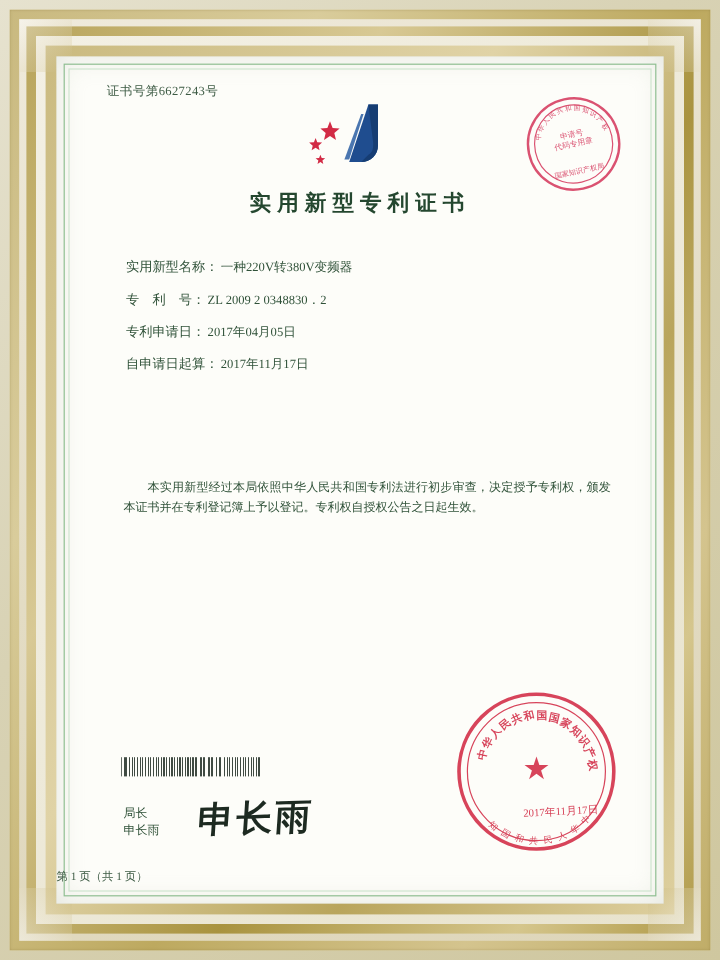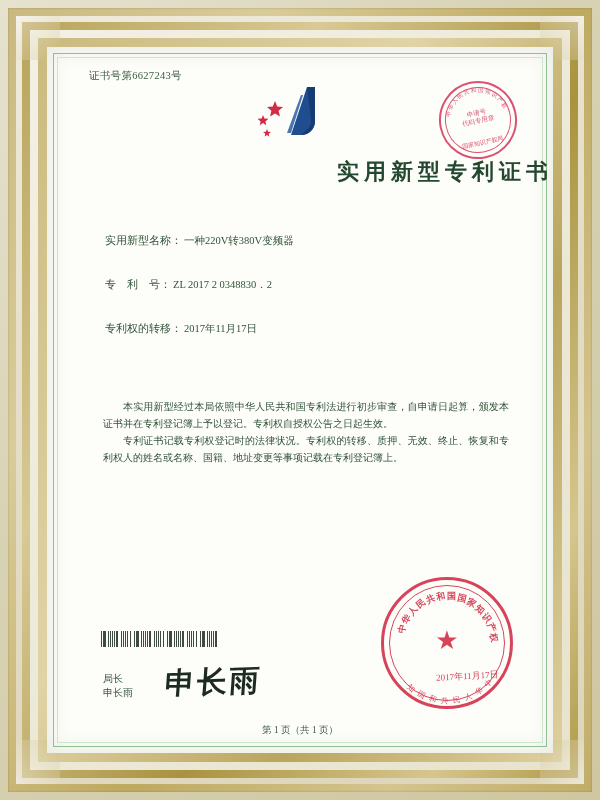--- a/index.html
+++ b/index.html
@@ -105,22 +105,22 @@
     transform: translateX(-50%);
     width: 110px;
     height: 62px;
   }
   .logo-wrap svg { display: block; }
 
   .title {
     position: absolute;
     left: 0; right: 0;
     top: 110px;
-    text-align: right;
-    font-size: 22px;
+    text-align: center;
+    font-size: 18px;
     font-weight: bold;
     letter-spacing: 5px;
     color: #24472f;
     font-family: "DejaVu Serif", serif;
   }
 
   .stamp-top {
     position: absolute;
     right: 36px;
     top: 34px;
@@ -175,21 +175,20 @@
   .field-row {
     display: flex;
     align-items: baseline;
     margin-bottom: 13.5px;
   }
   .field-label {
     white-space: pre;
     flex: 0 0 auto;
     font-size: 11px;
     color: #2f5138;
-    margin-top: 17px;
   }
   .field-value {
     font-size: 10.5px;
     color: #2f5138;
     margin-left: 2px;
   }
 
   .body-text {
     position: absolute;
     left: 56px;
@@ -285,21 +284,20 @@
     color: #d22b45;
     font-size: 9px;
     transform: rotate(-3deg);
     opacity: 0.9;
   }
 
   .page-foot {
     position: absolute;
     left: 0; right: 0;
     bottom: 16px;
-    text-align: center;
     font-size: 9.5px;
     color: #3d5b44;
   }
 </style>
 </head>
 <body>
 
 <div class="frame-outer">
   <div class="frame-band-1"></div>
   <div class="frame-band-2"></div>
@@ -354,31 +352,34 @@
 
       <div class="title">实用新型专利证书</div>
 
       <div class="fields">
         <div class="field-row">
           <span class="field-label">实用新型名称：</span>
           <span class="field-value">一种220V转380V变频器</span>
         </div>
         <div class="field-row">
           <span class="field-label">专　利　号：</span>
-          <span class="field-value">ZL 2017 2 0348830．2</span>
+          <span class="field-value">ZL 2009 2 0348830．2</span>
         </div>
         <div class="field-row">
-          <span class="field-label">专利权的转移：</span>
+          <span class="field-label">专利申请日：</span>
+          <span class="field-value">2017年04月05日</span>
+        </div>
+        <div class="field-row">
+          <span class="field-label">自申请日起算：</span>
           <span class="field-value">2017年11月17日</span>
         </div>
       </div>
 
       <div class="body-text">
-        <p>本实用新型经过本局依照中华人民共和国专利法进行初步审查，自申请日起算，颁发本证书并在专利登记簿上予以登记。专利权自授权公告之日起生效。</p>
-        <p>专利证书记载专利权登记时的法律状况。专利权的转移、质押、无效、终止、恢复和专利权人的姓名或名称、国籍、地址变更等事项记载在专利登记簿上。</p>
+        <p>本实用新型经过本局依照中华人民共和国专利法进行初步审查，决定授予专利权，颁发本证书并在专利登记簿上予以登记。专利权自授权公告之日起生效。</p>
       </div>
 
       <div class="barcode"></div>
 
       <div class="signature-block">
         <div>局长</div>
         <div>申长雨</div>
       </div>
       <div class="sign-script">申长雨</div>
 

